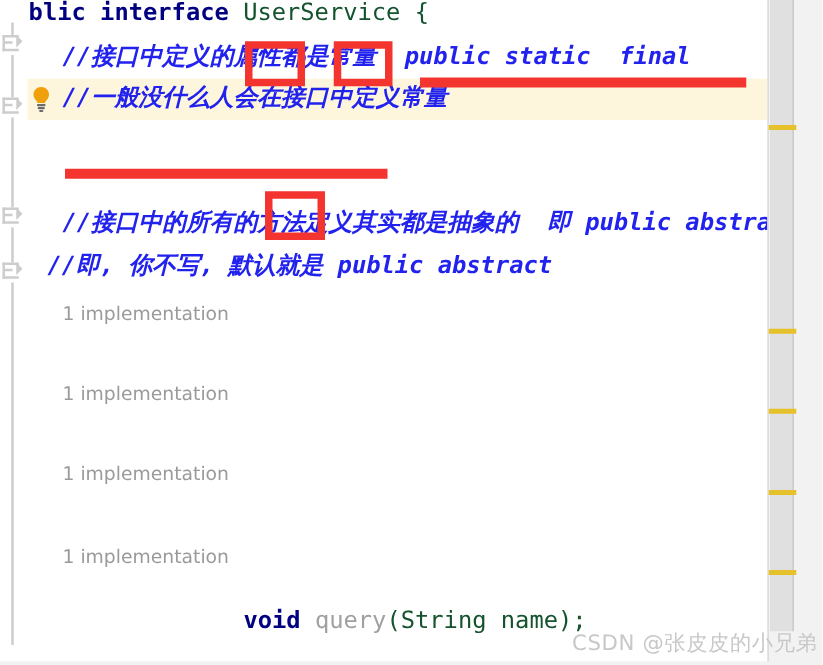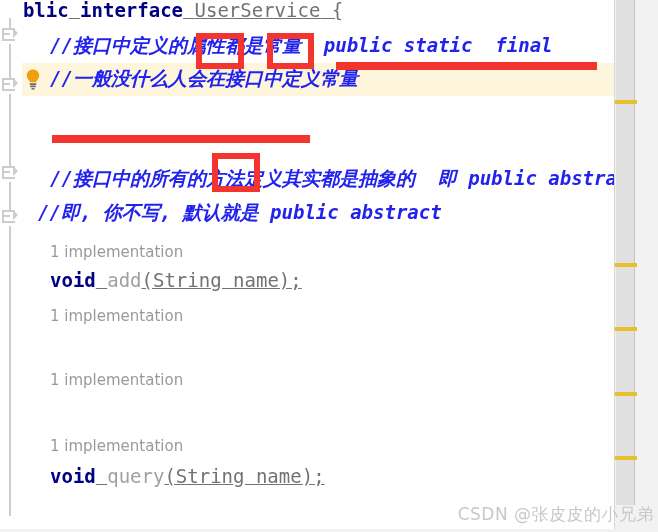--- a/index.html
+++ b/index.html
@@ -81,21 +81,21 @@
     width: 614px;
     white-space: pre;
     font-size: 19px;
     line-height: 20px;
     font-family: "DejaVu Sans Mono", "Liberation Mono", monospace;
   }
   .ind2 { padding-left: 50px; }
 
   
   .kw      { color: #000080; font-weight: bold; }
-  .plain   { color: #737373; text-decoration: underline; }
+  .plain   { color: #14532d; }
   .num     { color: #0000ff; }
   .gray    { color: #9a9a9a; }
   .grayi   { color: #9a9a9a; font-style: italic; }
   .cmt     { color: #2222ee; font-style: italic; font-weight: bold; }
   .hint    { color: #9a9a9a; font-size: 15px; font-style: normal;
              font-family: "DejaVu Sans", "Liberation Sans", sans-serif; }
   .methodn { color: #a0a0a0; }
 
   
   #caret-line {
@@ -214,25 +214,24 @@
     </svg>
   </div>
 
   <div id="code">
       <div class="line" style="top: 0px;"><span class="kw">public</span><span class="plain"> </span><span class="kw">interface</span><span class="plain"> </span><span class="plain">UserService</span><span class="plain"> {</span></div>
       <div class="line ind2" style="top: 68px;"><span class="cmt">//一般没什么人会在接口中定义常量</span></div>
       <div class="line ind2" style="top: 35px;"><span class="cmt">//接口中定义的属性都是常量  public static  final</span></div>
       <div class="line ind2" style="top: 168px;"><span class="cmt">//接口中的所有的方法定义其实都是抽象的  即 public abstract</span></div>
       <div class="line ind2" style="top: 202px; padding-left: 38px;"><span class="cmt">//即, 你不写, 默认就是 public abstract</span></div>
       <div class="line ind2" style="top: 240px;"><span class="hint">1 implementation</span></div>
-      <div class="line ind2" style="top: 270px;"><span class="kw">void</span><span class="plain"> </span><span class="methodn">add</span><span class="plain">(String name);</span></div>
       <div class="line ind2" style="top: 304px;"><span class="hint">1 implementation</span></div>
       <div class="line ind2" style="top: 368px;"><span class="hint">1 implementation</span></div>
       <div class="line ind2" style="top: 434px;"><span class="hint">1 implementation</span></div>
-      <div class="line ind2" style="top: 466px;"><span class="kw">void</span><span class="plain"> </span><span class="methodn">query</span><span class="plain">(String name);</span></div>
+      <div class="line ind2" style="top: 486px; text-align: center;"><span class="kw">void</span><span class="plain"> </span><span class="methodn">query</span><span class="plain">(String name);</span></div>
       <div class="line" style="top: 500px;"><span class="kw">}</span></div>
     </div>
 
   <div id="annotations">
       <div class="red-box" style="left: 196px; top: 33px; width: 48px; height: 36px;"></div>
       <div class="red-box" style="left: 267px; top: 33px; width: 47px; height: 36px;"></div>
       <div class="red-box" style="left: 212px; top: 153px; width: 48px; height: 39px;"></div>
       <div class="red-underline" style="left: 336px; top: 62px; width: 261px; height: 8px;"></div>
       <div class="red-underline" style="left: 52px; top: 135px; width: 258px; height: 8px;"></div>
     </div>

